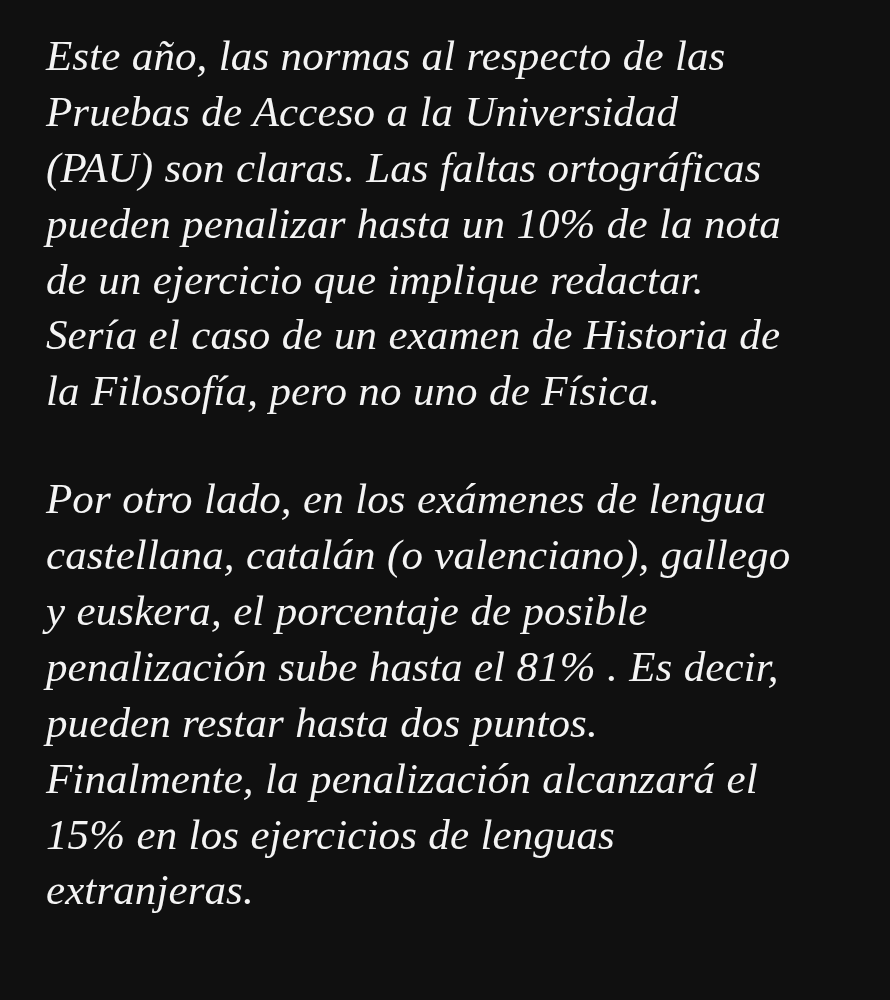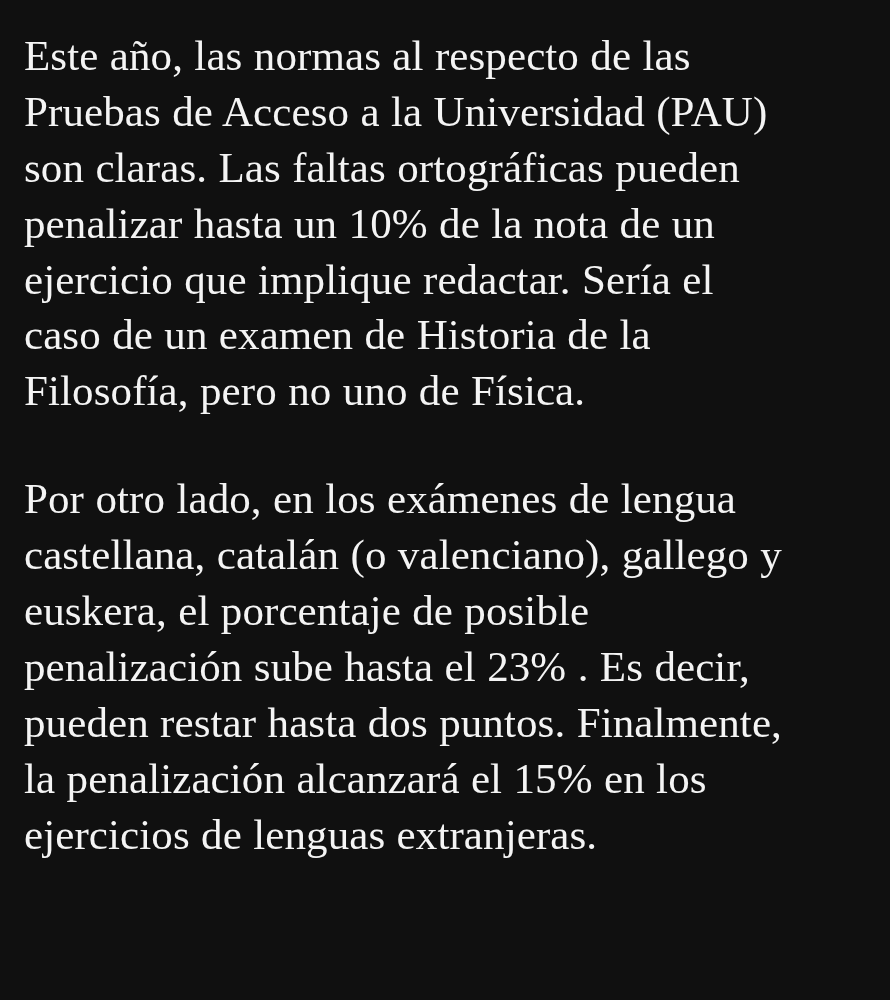--- a/index.html
+++ b/index.html
@@ -11,35 +11,36 @@
     width: 890px;
     height: 1000px;
     overflow: hidden;
     font-family: "Liberation Serif", "DejaVu Serif", serif;
     color: #f2f2f2;
   }
   .article {
     box-sizing: border-box;
     width: 838px;
     height: 1000px;
-    padding: 28px 44px 0 24px;
+    padding: 28px 44px 0 46px;
     background: #101010;
+    font-style: italic;
   }
   .para {
     font-size: 43px;
     line-height: 1.30;
     letter-spacing: 0.1px;
     color: #f4f4f4;
     margin: 0;
     text-align: left;
     word-spacing: 0.5px;
   }
   .para + .para {
     margin-top: 52px;
   }
 </style>
 </head>
 <body>
 
 <div class="article">
   <p class="para">Este año, las normas al respecto de las Pruebas de Acceso a la Universidad (PAU) son claras. Las faltas ortográficas pueden penalizar hasta un 10% de la nota de un ejercicio que implique redactar. Sería el caso de un examen de Historia de la Filosofía, pero no uno de Física.</p>
-  <p class="para">Por otro lado, en los exámenes de lengua castellana, catalán (o valenciano), gallego y euskera, el porcentaje de posible penalización sube hasta el 23% . Es decir, pueden restar hasta dos puntos. Finalmente, la penalización alcanzará el 15% en los ejercicios de lenguas extranjeras.</p>
+  <p class="para">Por otro lado, en los exámenes de lengua castellana, catalán (o valenciano), gallego y euskera, el porcentaje de posible penalización sube hasta el 81% . Es decir, pueden restar hasta dos puntos. Finalmente, la penalización alcanzará el 15% en los ejercicios de lenguas extranjeras.</p>
 </div>
 
 </body></html>

